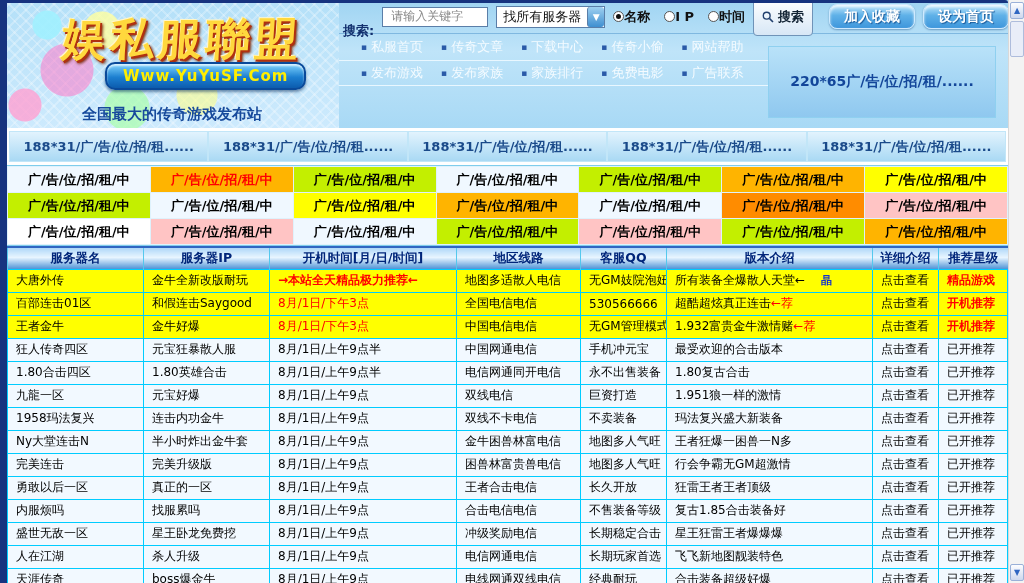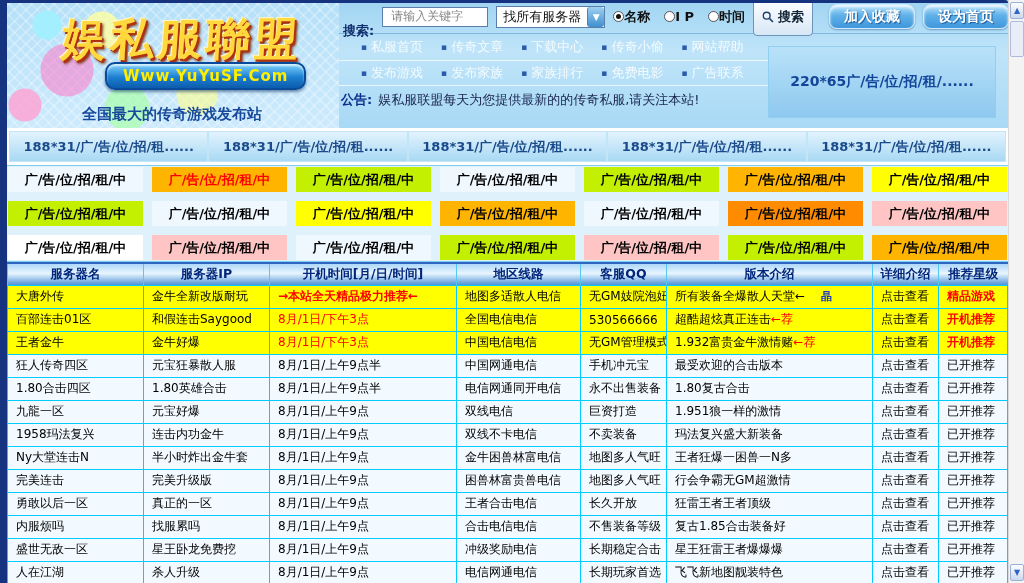--- a/index.html
+++ b/index.html
@@ -67,21 +67,21 @@
      font-size:14px; font-weight:bold; color:#13469a; }
 
   
   .banner-strip { height:37px; background:#fff; display:flex; align-items:center; justify-content:space-between; padding:0 2px; }
   .banner { width:220px; height:31px; display:flex; align-items:center; justify-content:center;
      background:linear-gradient(180deg,#e2f3fd,#a9d9f4); border:1px solid #c2e6f8;
      font-size:13px; font-weight:bold; color:#1a4a8a; white-space:nowrap; }
 
   
   .ad-grid { border:1px solid #7fcdec; border-left:none; border-right:none; background:#dff2fc;
-     display:grid; grid-template-columns:repeat(7,1fr); grid-auto-rows:25px; gap:9px; padding:1px; }
+     display:grid; grid-template-columns:repeat(7,1fr); grid-auto-rows:25px; gap:1px; padding:1px; }
   .ad-cell { display:flex; align-items:center; justify-content:center; font-size:13px; font-weight:bold; color:#000; white-space:nowrap; }
 
   
   table.servers { width:100%; border-collapse:collapse; table-layout:fixed; border-top:2px solid #2f66c2; }
   table.servers th { height:22px; font-size:12.5px; font-weight:bold; color:#00257a;
      background:linear-gradient(180deg,#aed7f8 0%, #e8f5ff 45%, #4f93d6 100%);
      border-left:1px solid #55c8ee; white-space:nowrap; overflow:hidden; }
   table.servers td { height:23px; font-size:12px; color:#000; border:1px solid #00ccff;
      padding:0 4px 0 8px; white-space:nowrap; overflow:hidden; background:#f2f9ff; }
   tr.featured td { background:#ffff00; }
@@ -189,24 +189,20 @@
                 </span>
                 <span class="nav-item">
                   <span class="bullet">▪</span>
                   <span>免费电影</span>
                 </span>
                 <span class="nav-item">
                   <span class="bullet">▪</span>
                   <span>广告联系</span>
                 </span>
               </div>
-            <div class="notice-row">
-              <span class="notice-label">公告:</span>
-              <span class="notice-text">娱私服联盟每天为您提供最新的的传奇私服,请关注本站!</span>
-            </div>
           </div>
           <div class="ad220">220*65广/告/位/招/租/......</div>
         </div>
       </div>
     </div>
 
     <div class="banner-strip" id="banner-strip">
         <div class="banner">188*31/广/告/位/招/租......</div>
         <div class="banner">188*31/广/告/位/招/租......</div>
         <div class="banner">188*31/广/告/位/招/租......</div>

